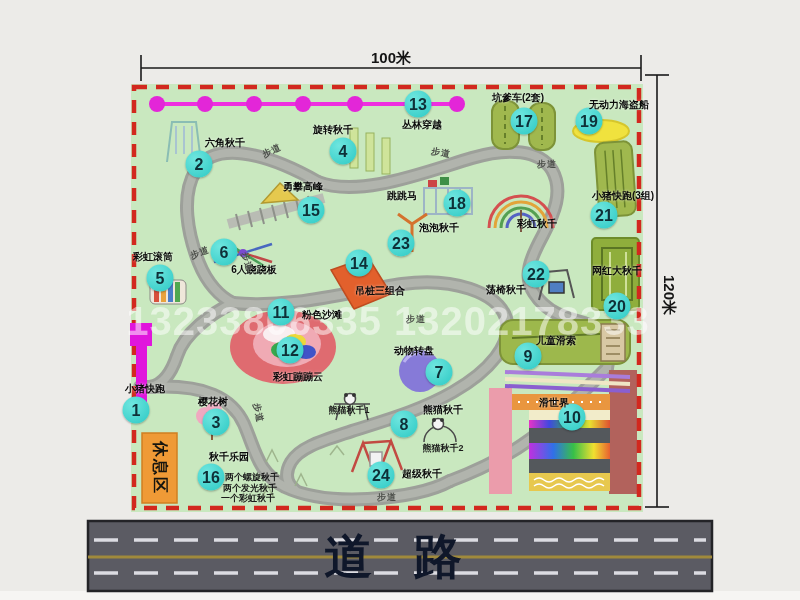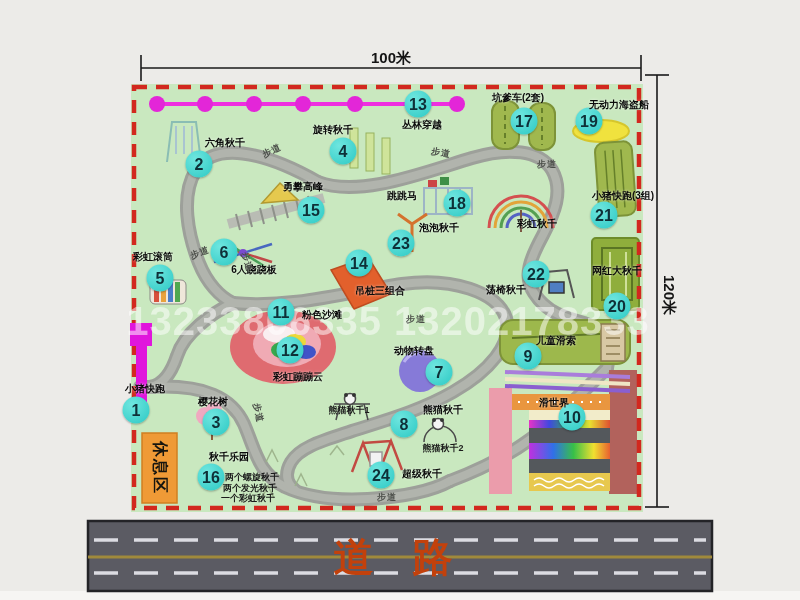--- a/index.html
+++ b/index.html
@@ -19,21 +19,21 @@
          transform:translate(-50%,-50%);box-shadow:0 1px 2px rgba(0,0,0,.3);}
   .map-label{position:absolute;transform:translate(-50%,-50%);font-size:10px;font-weight:bold;
              color:#0a0a0a;white-space:nowrap;text-shadow:0 0 3px rgba(255,255,255,.65);}
   .small-label{position:absolute;transform:translate(-50%,-50%);font-size:9px;font-weight:bold;
              color:#1a1a1a;white-space:nowrap;}
   .path-label{position:absolute;transform:translate(-50%,-50%);font-size:9px;font-weight:bold;
              color:#4a4d48;letter-spacing:1px;white-space:nowrap;}
   .dim{position:absolute;transform:translate(-50%,-50%);font-size:15px;font-weight:bold;color:#141414;}
   .dim-right{transform:translate(-50%,-50%) rotate(90deg);}
   .road-label{position:absolute;left:400px;top:557px;transform:translate(-50%,-50%);
-              font-size:40px;font-weight:bold;color:#c2410c;letter-spacing:14px;}
+              font-size:48px;font-weight:bold;color:#0f172a;letter-spacing:14px;}
   .rest-label{position:absolute;left:159px;top:468px;transform:translate(-50%,-50%) rotate(90deg);
               font-size:16px;font-weight:bold;color:#15150f;letter-spacing:2px;white-space:nowrap;}
 </style>
 </head>
 <body>
 
 <div id="stage">
 
   <svg width="800" height="600" viewBox="0 0 800 600">
     <defs>

